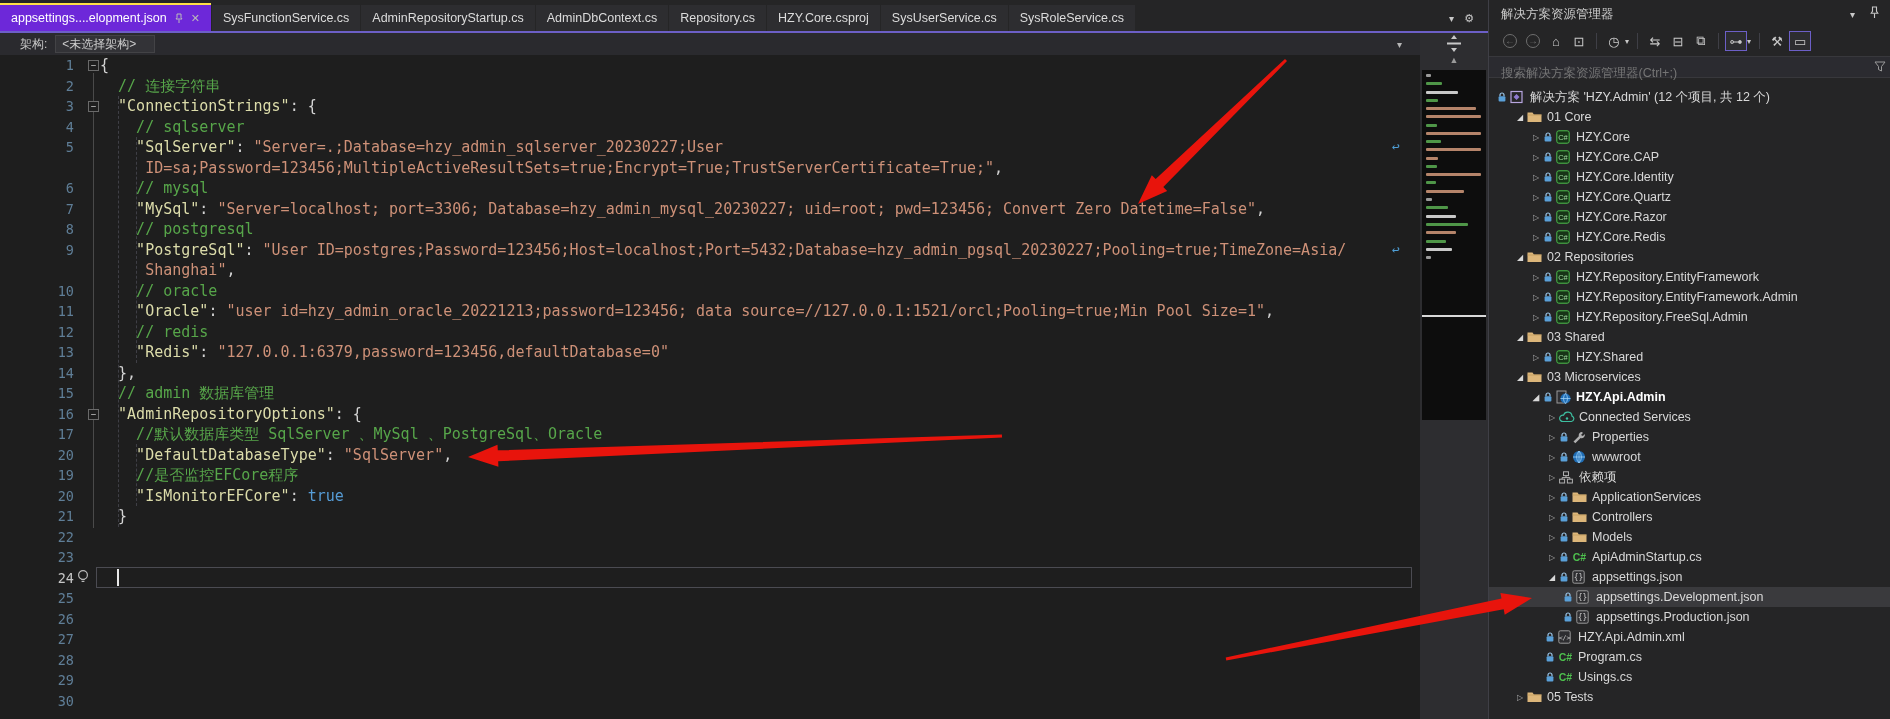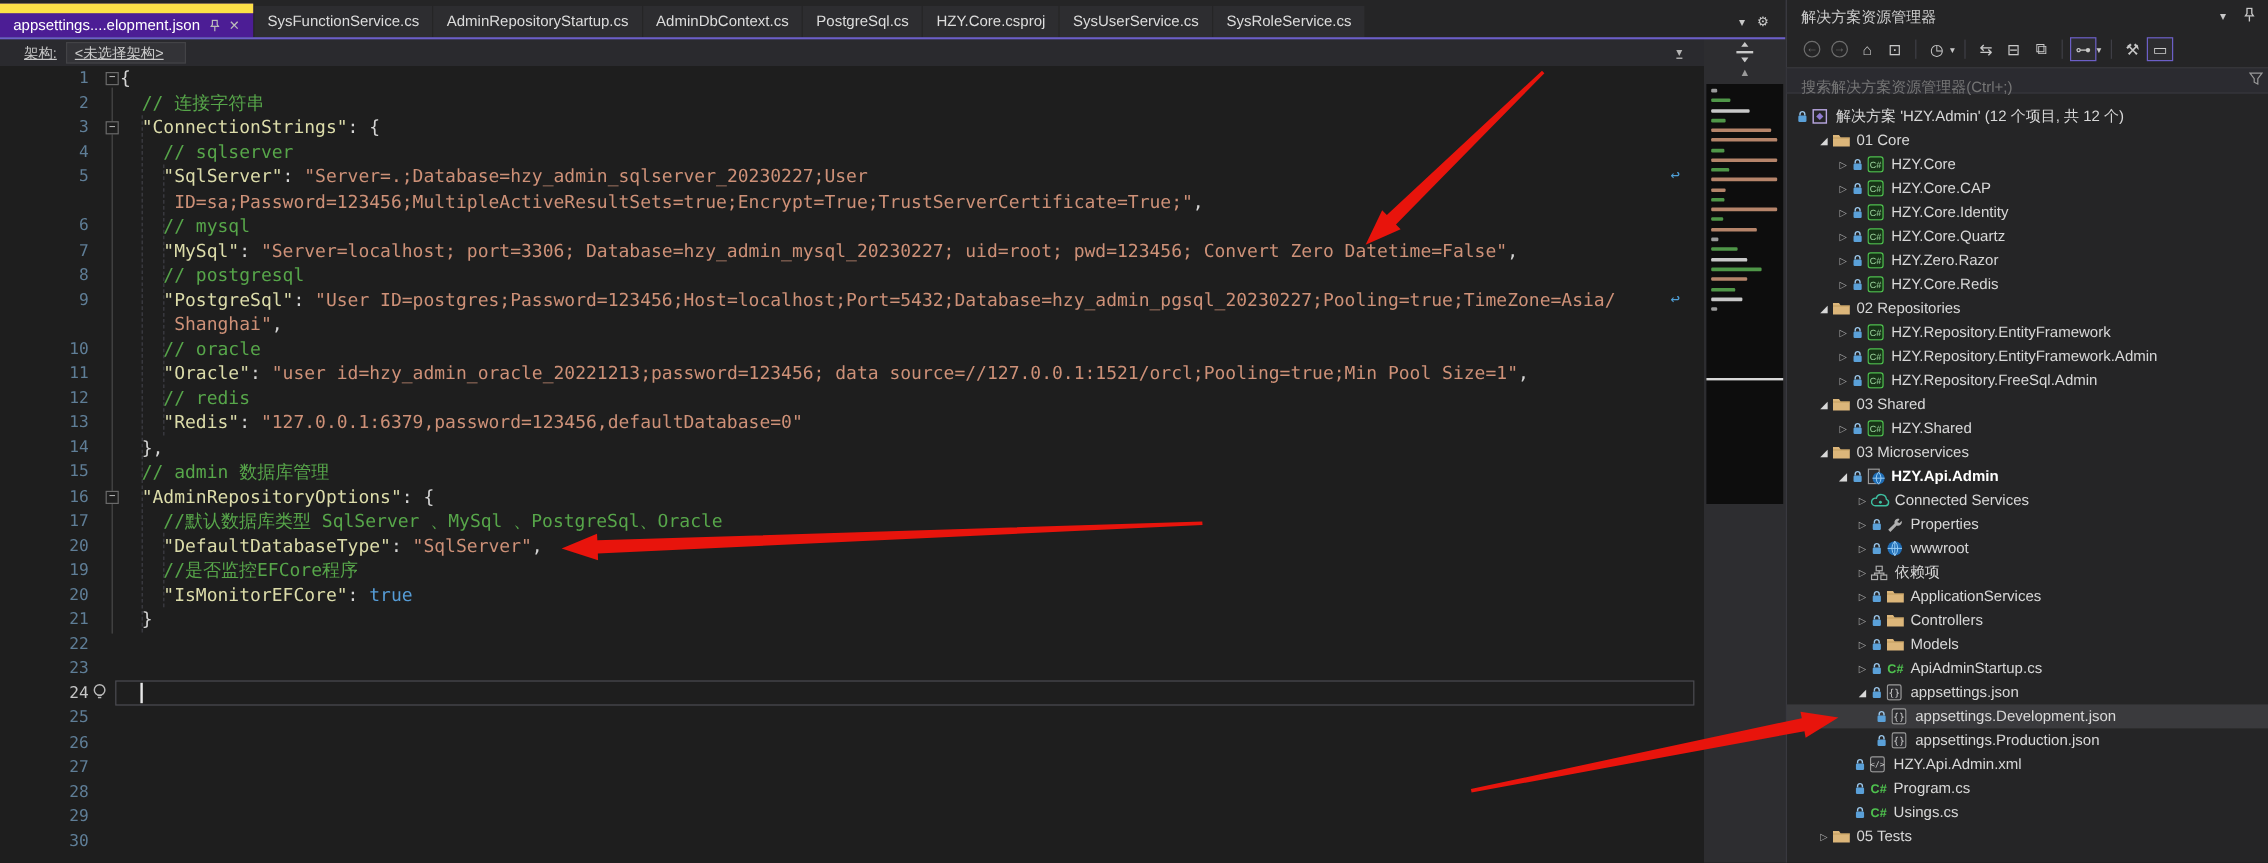--- a/index.html
+++ b/index.html
@@ -5,29 +5,29 @@
   * { margin:0; padding:0; box-sizing:border-box; }
   html,body { width:1890px; height:719px; overflow:hidden; background:#1e1e1e;
               font-family:"Liberation Sans", sans-serif; }
   #root { position:relative; width:1890px; height:719px; background:#1e1e1e; }
 
   
   #tabstrip { position:absolute; left:0; top:0; width:1488px; height:31px;
               background:#252526; display:flex; align-items:flex-end; }
   .tab { height:26px; margin-right:1px; padding:0 11px; display:flex; align-items:center; gap:7px;
          background:#2d2d30; color:#dcdcdc; font-size:12.5px; white-space:nowrap; cursor:pointer; }
-  .tab.active { background:#4c1d95; color:#ffffff; border-top:8px solid #fde047; height:28px; }
+  .tab.active { background:#6d28d9; color:#ffffff; border-top:2px solid #fde047; height:28px; }
   .tab .ticon { display:inline-flex; align-items:center; color:#bbbbbb; font-size:11px; }
   #tab-actions { margin-left:auto; display:flex; align-items:center; gap:10px; padding:0 14px 6px 0;
                  color:#c8c8c8; font-size:11px; }
   #purpleline { position:absolute; left:0; top:31px; width:1488px; height:2px; background:#6c5fc7; }
 
   
   #breadcrumb { position:absolute; left:0; top:33px; width:1420px; height:22px; background:#2a2a2e;
-                display:flex; align-items:center; font-size:12px; color:#c8c8c8;text-decoration:underline; }
+                display:flex; align-items:center; font-size:12px; color:#c8c8c8; }
   #arch-label { margin-left:20px; }
   #arch-value { margin-left:8px; background:#333337; border:1px solid #434346; padding:0 18px 1px 6px;
                 height:18px; line-height:16px; color:#cccccc; position:relative; }
   #breadcrumb-caret { margin-left:auto; margin-right:18px; font-size:10px; color:#b5b5b5; }
 
   
   #editor { position:absolute; left:0; top:55px; width:1420px; height:664px; background:#1e1e1e;
             overflow:hidden; }
   .crow { position:relative; height:20.5px; line-height:20.5px; white-space:pre;
           font-family:"DejaVu Sans Mono", monospace; font-size:15px; }
@@ -111,21 +111,21 @@
       <div class="tab">
         <span>SysFunctionService.cs</span>
       </div>
       <div class="tab">
         <span>AdminRepositoryStartup.cs</span>
       </div>
       <div class="tab">
         <span>AdminDbContext.cs</span>
       </div>
       <div class="tab">
-        <span>PostgreSql.cs</span>
+        <span>Repository.cs</span>
       </div>
       <div class="tab">
         <span>HZY.Core.csproj</span>
       </div>
       <div class="tab">
         <span>SysUserService.cs</span>
       </div>
       <div class="tab">
         <span>SysRoleService.cs</span>
       </div>
@@ -375,21 +375,21 @@
               <path d="M3 4.2V3a2 2 0 0 1 4 0v1.2" fill="none" stroke="#9cc7ea" stroke-width="1.2"></path>
               <rect x="1.6" y="4.2" width="6.8" height="5.4" rx="1" fill="#5aa0d8"></rect>
             </svg>
           </span>
           <span class="iconslot">
             <svg width="14" height="14" viewBox="0 0 14 14">
               <rect x="0.8" y="0.8" width="12.4" height="12.4" rx="2" fill="#173317" stroke="#4ec04e"></rect>
               <text x="7" y="10.2" font-size="7.5" fill="#9fd8a0" text-anchor="middle" font-family="sans-serif">C#</text>
             </svg>
           </span>
-          <span class="tlabel">HZY.Zero.Razor</span>
+          <span class="tlabel">HZY.Core.Razor</span>
         </div>
         <div class="trow">
           <span style="display: inline-block; width: 40px; flex: 0 0 40px;"></span>
           <span class="chev">▷</span>
           <span class="lockslot">
             <svg width="10" height="11" viewBox="0 0 10 11">
               <path d="M3 4.2V3a2 2 0 0 1 4 0v1.2" fill="none" stroke="#9cc7ea" stroke-width="1.2"></path>
               <rect x="1.6" y="4.2" width="6.8" height="5.4" rx="1" fill="#5aa0d8"></rect>
             </svg>
           </span>

